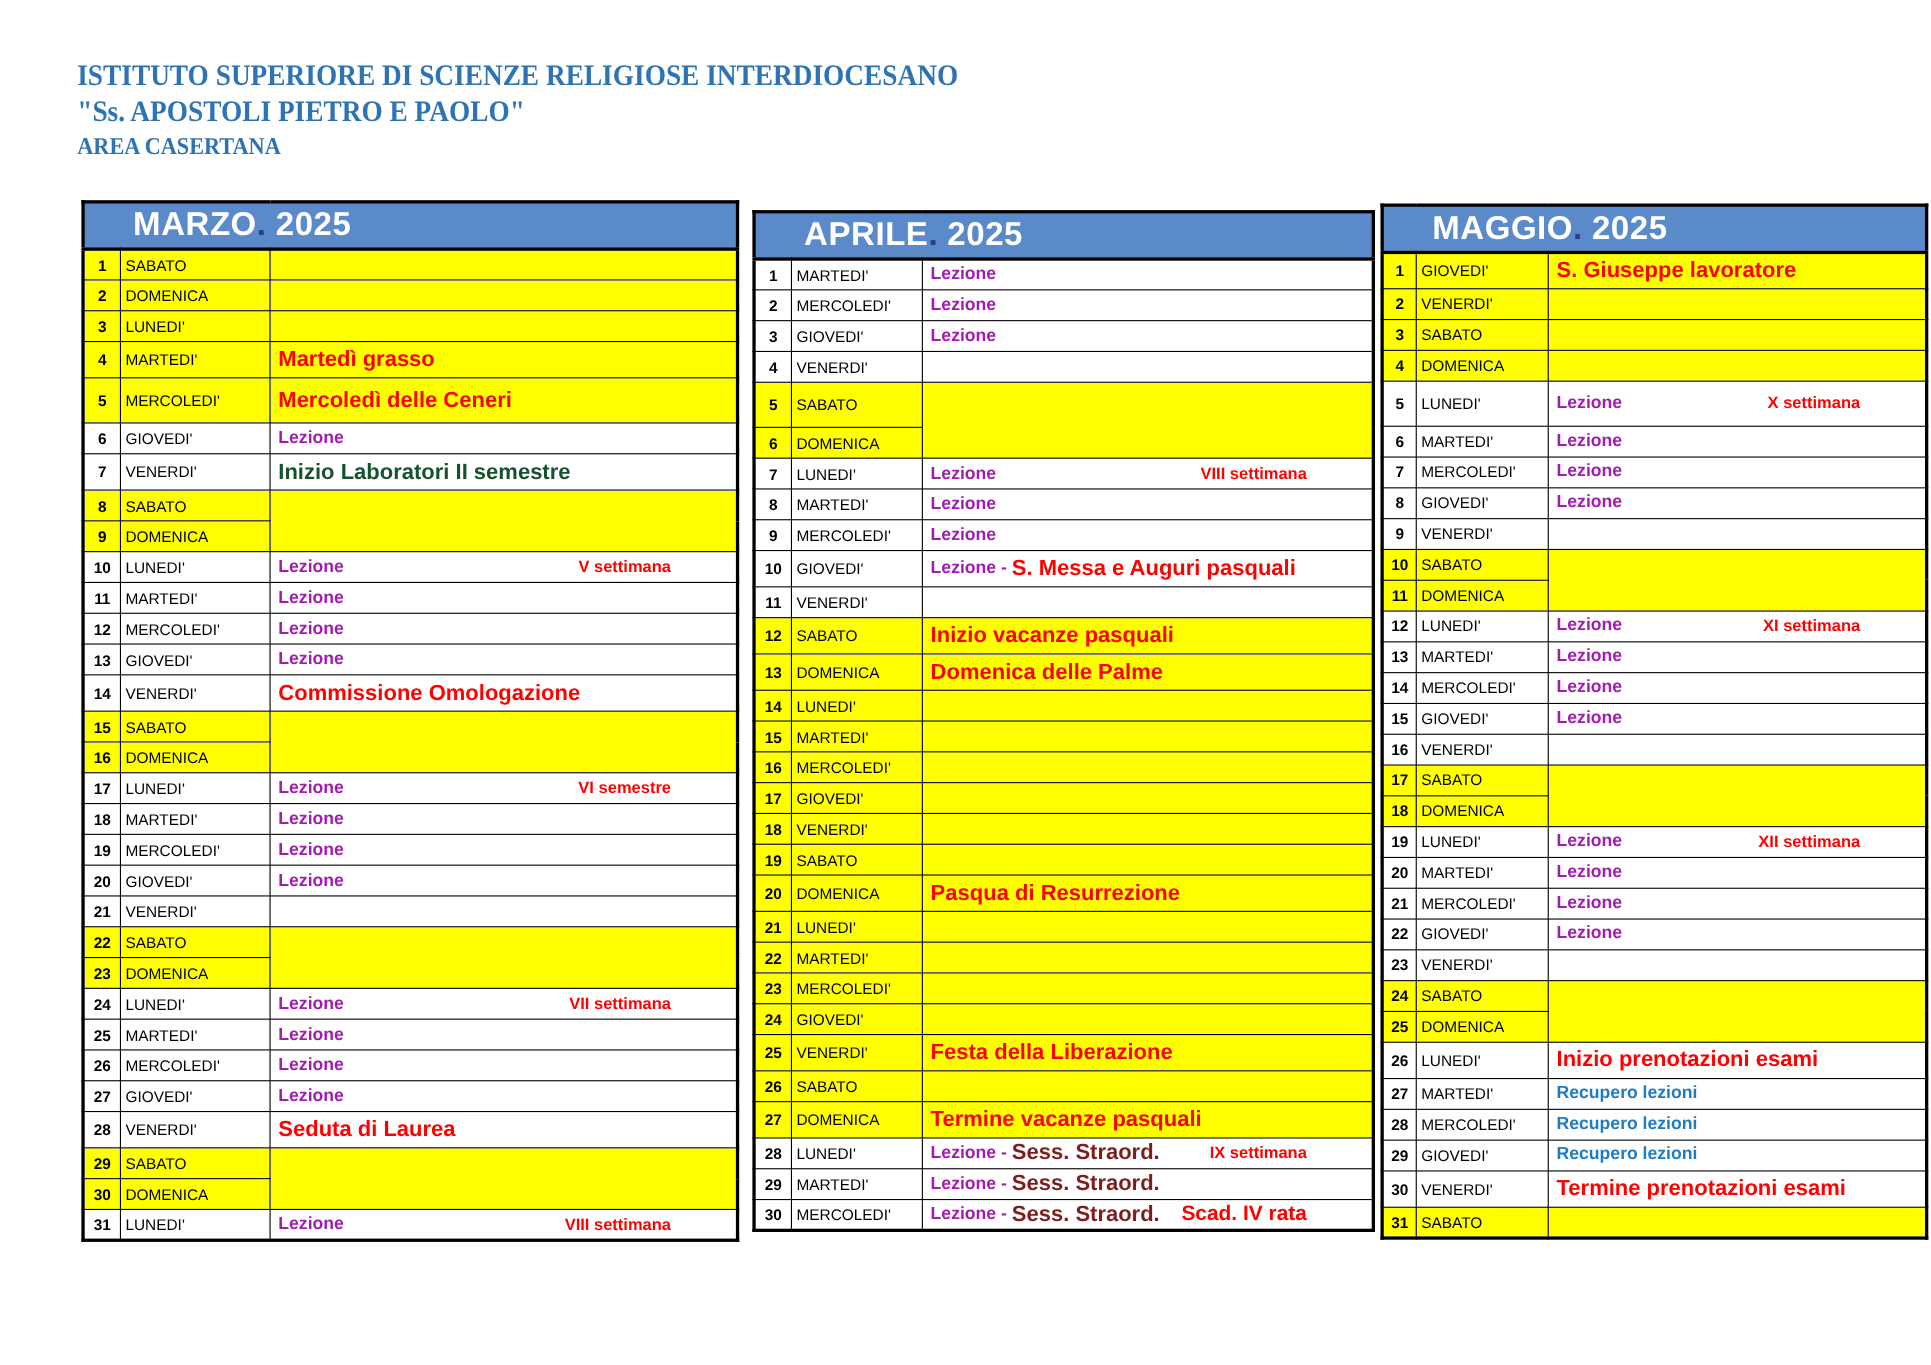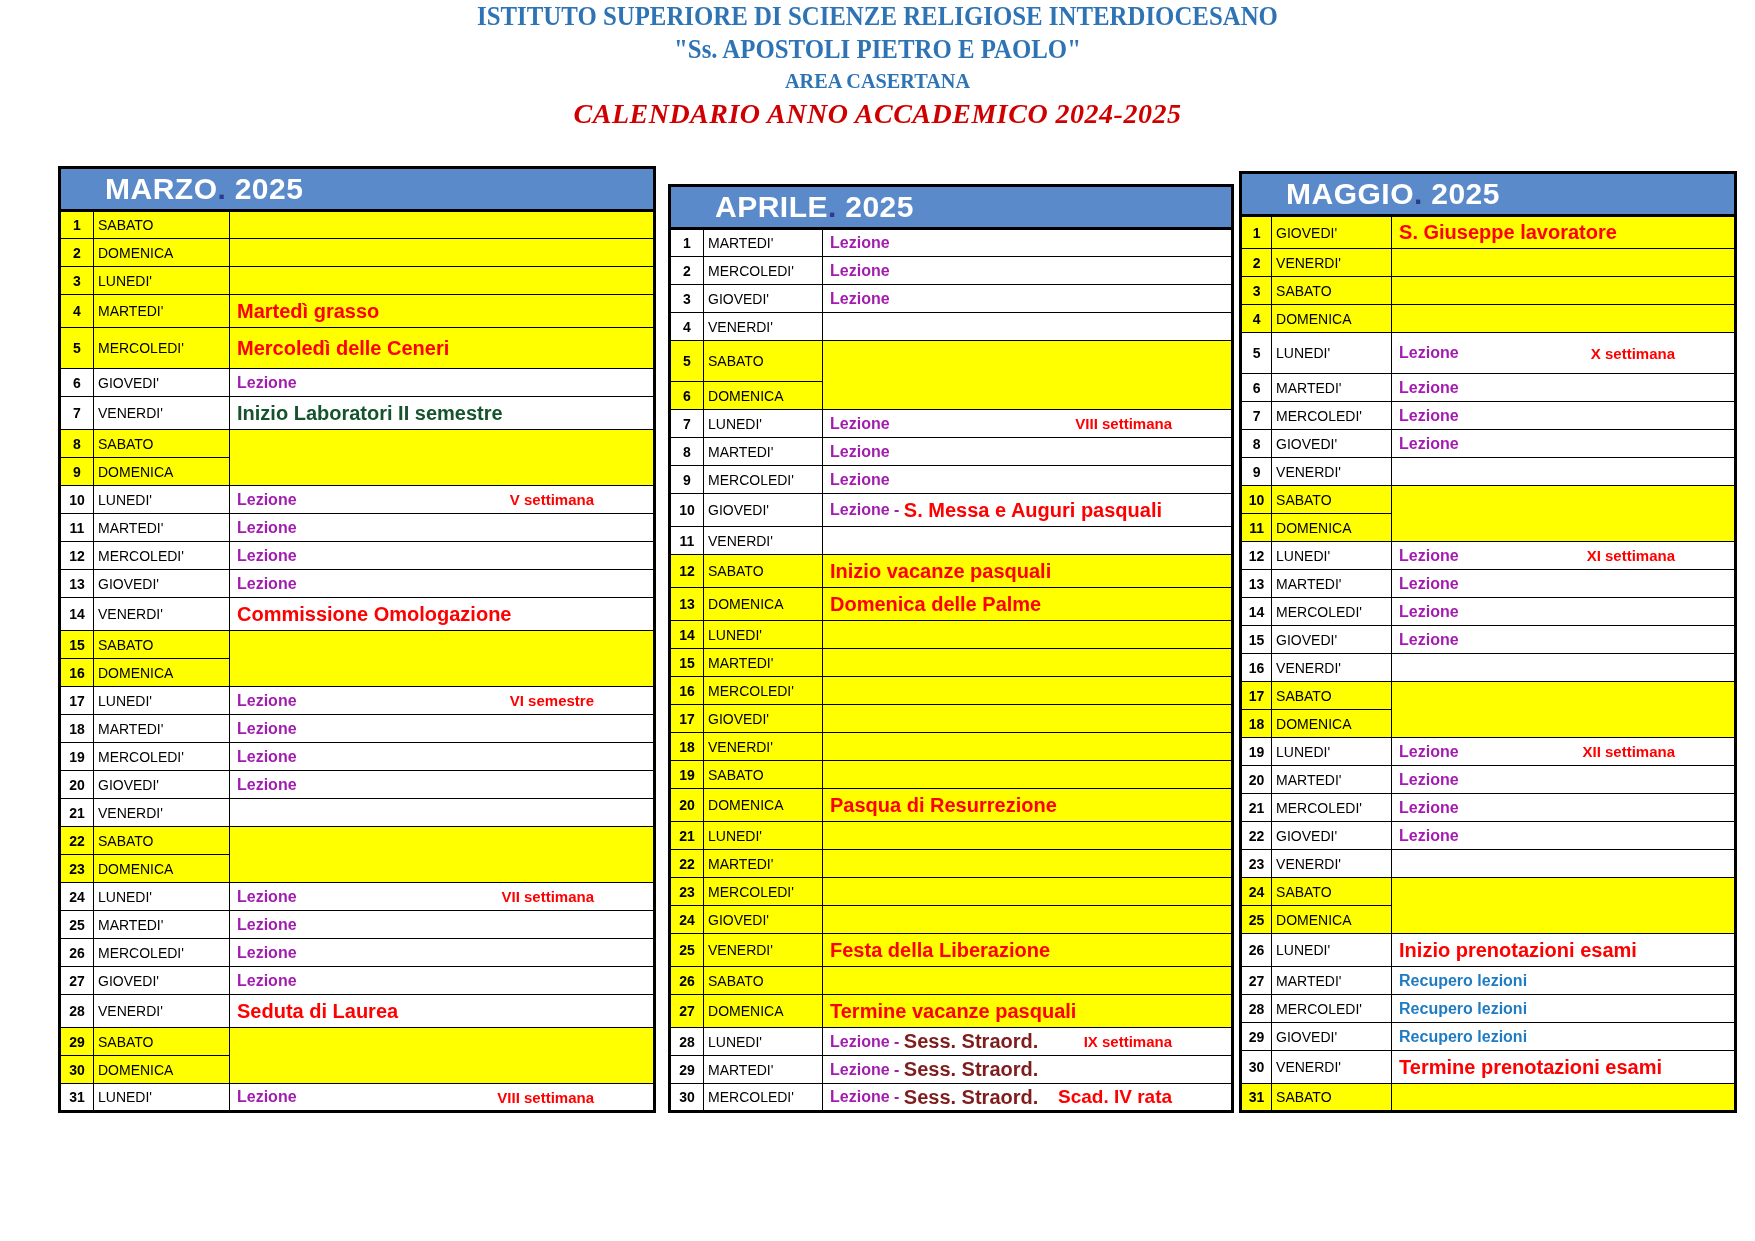--- a/index.html
+++ b/index.html
@@ -1,24 +1,24 @@
 <!DOCTYPE html>
 <html><head>
 <meta charset="utf-8">
 <style>
   html,body{margin:0;padding:0;background:#ffffff;width:1755px;height:1241px;overflow:hidden;
     font-family:"Liberation Sans",sans-serif;}
-  .doc-header{text-align:center;}
+  .doc-header{margin-top:52px;text-align:left;}
   .doc-header .t1{font-family:"Liberation Serif",serif;font-weight:bold;color:#2e74b5;
     font-size:27px;line-height:33px;transform:scaleX(.92);transform-origin:center;}
   .doc-header .t2{font-family:"Liberation Serif",serif;font-weight:bold;color:#2e74b5;
     font-size:22px;line-height:30px;transform:scaleX(.92);transform-origin:center;}
   .doc-header .t3{font-family:"Liberation Serif",serif;font-weight:bold;font-style:italic;color:#d00000;
     font-size:28px;line-height:36px;letter-spacing:.5px;}
-  .months{display:flex;align-items:flex-end;margin-top:34px;}
+  .months{display:flex;align-items:center;margin-top:34px;margin-left:16px;}
   table.month{border-collapse:collapse;table-layout:fixed;border:3px solid #000;background:#fff;}
   table.m0{width:595px;margin-left:58px;}
   table.m1{width:563px;margin-left:12px;}
   table.m2{width:495px;margin-left:5px;}
   .m0 col.c-num{width:34px}.m0 col.c-day{width:136px}.m0 col.c-ev{width:425px}
   .m1 col.c-num{width:34px}.m1 col.c-day{width:119px}.m1 col.c-ev{width:410px}
   .m2 col.c-num{width:31px}.m2 col.c-day{width:120px}.m2 col.c-ev{width:344px}
   th.mhead{background:#5b8aca;height:40px;border-bottom:3px solid #000;
     text-align:left;padding:0 0 0 44px;vertical-align:middle;}
   th.mhead .mt{color:#ffffff;font-size:30px;font-weight:bold;letter-spacing:.5px;}
@@ -45,21 +45,20 @@
   .week{color:#ff0000;font-weight:bold;font-size:15px;margin-left:auto;padding-right:55px;white-space:nowrap;}
   .week.s-lg{font-size:19px;}
 </style>
 </head>
 <body>
 
 <div class="doc-header">
   <div class="t1">ISTITUTO SUPERIORE DI SCIENZE RELIGIOSE INTERDIOCESANO</div>
   <div class="t1">"Ss. APOSTOLI PIETRO E PAOLO"</div>
   <div class="t2">AREA CASERTANA</div>
-  <div class="t3">CALENDARIO ANNO ACCADEMICO 2024-2025</div>
 </div>
 
 <div class="months" id="months">
     <table class="month m0">
       <colgroup>
         <col class="c-num">
         <col class="c-day">
         <col class="c-ev">
       </colgroup>
       <thead>

